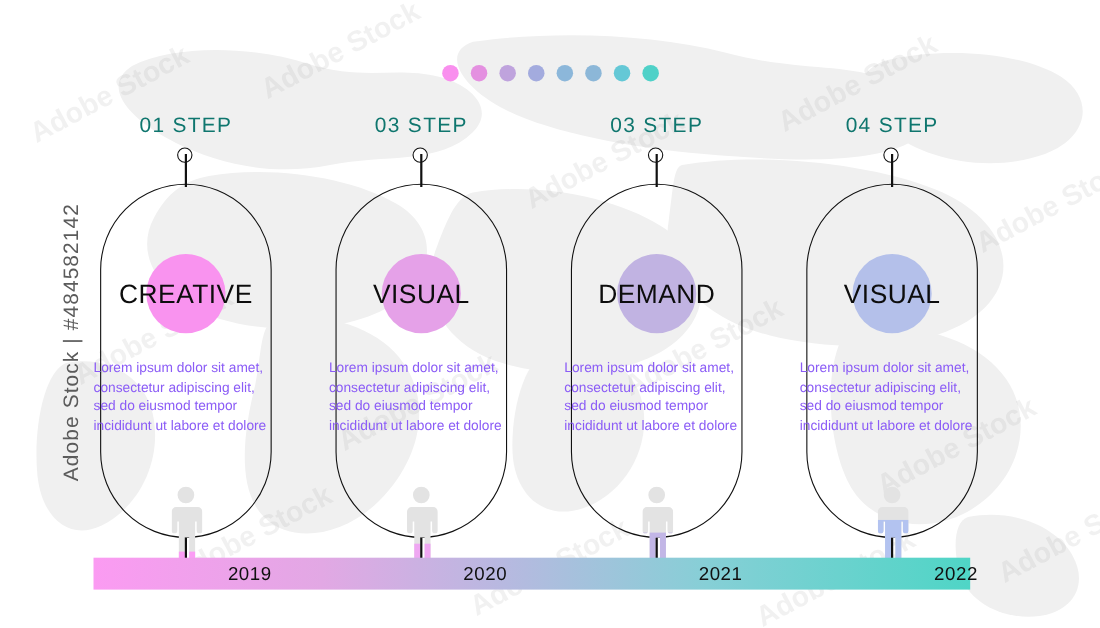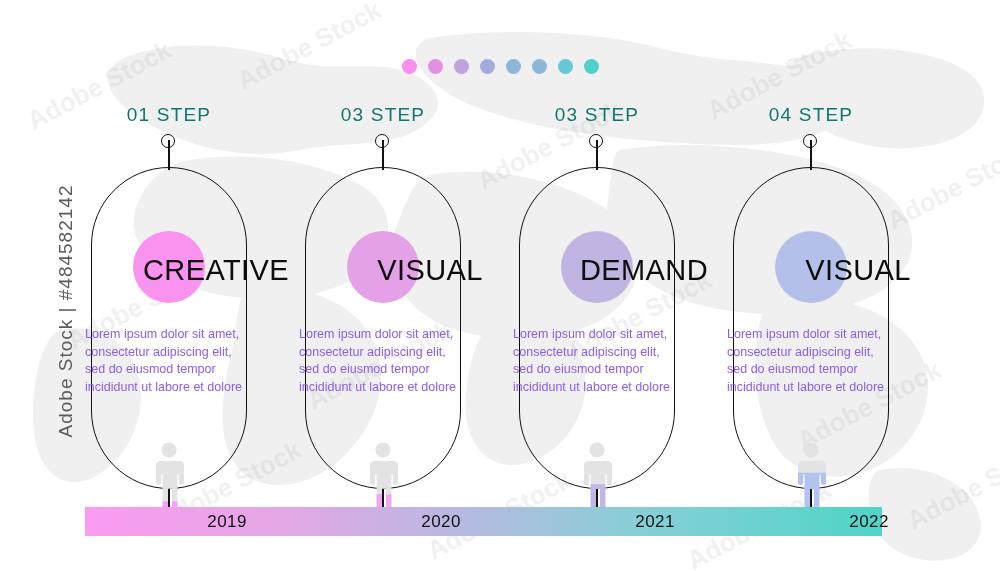--- a/index.html
+++ b/index.html
@@ -136,25 +136,24 @@
     left: 42px;
     top: 127px;
   }
   .heading {
     position: absolute;
     left: 0;
     width: 156px;
     top: 150px;
     text-align: center;
     font-family: "Liberation Sans", sans-serif;
-    font-size: 29px;
+    font-size: 24px;
     letter-spacing: 0.4px;
     color: #0d0d0d;
     white-space: nowrap;
-    margin-left: 47px;
   }
   .body-text {
     position: absolute;
     left: -6px;
     width: 168px;
     top: 222px;
     font-family: "Liberation Sans", sans-serif;
     font-size: 12.5px;
     line-height: 17.5px;
     color: #8b5cf6;

